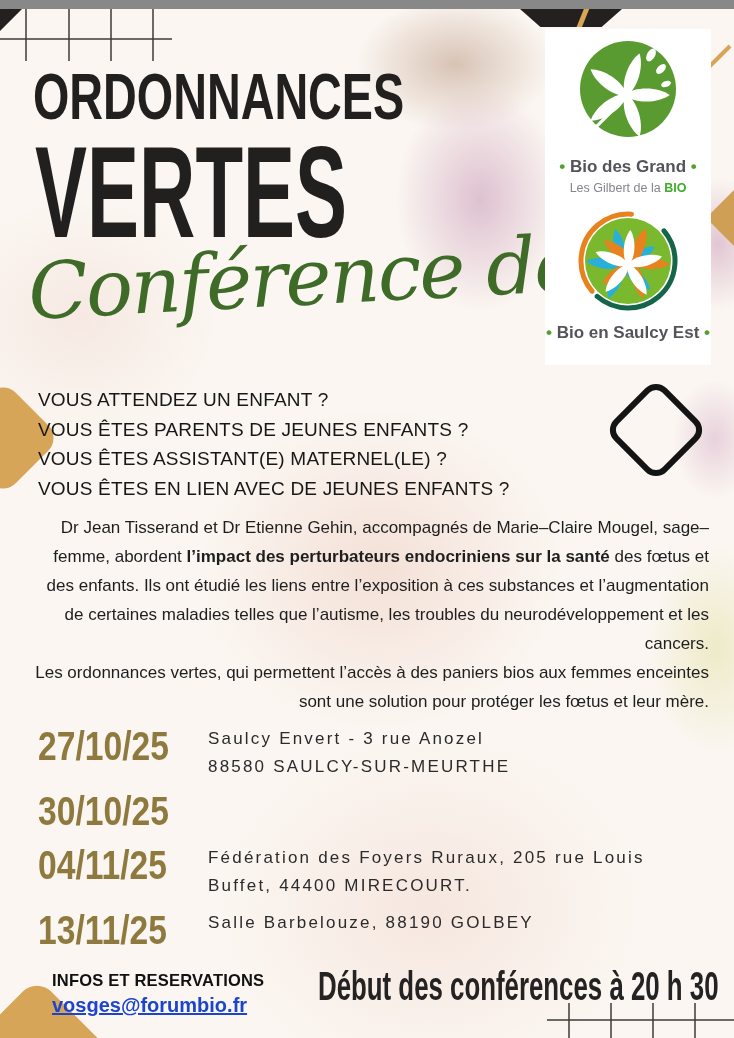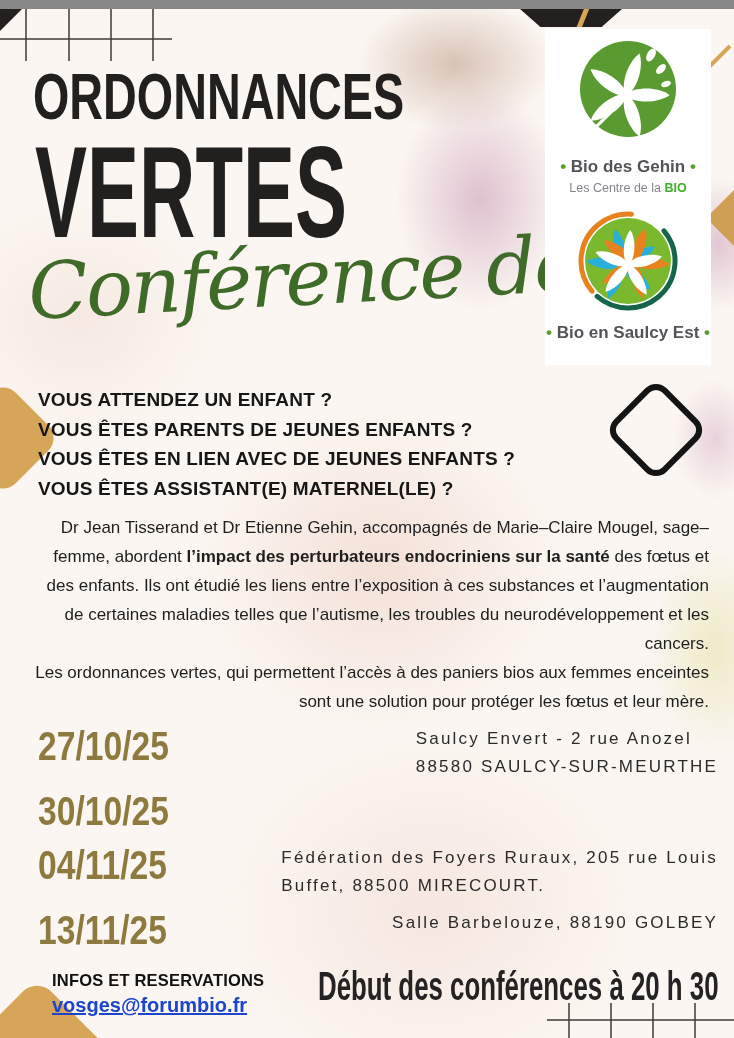--- a/index.html
+++ b/index.html
@@ -52,30 +52,30 @@
   
   .logo-card{position:absolute;left:545px;top:20px;width:166px;height:336px;background:#fff;
     display:flex;flex-direction:column;align-items:center;}
   .logo-card svg.mark{display:block;}
   .logo-name{font-size:17px;font-weight:700;color:#53535a;white-space:nowrap;margin-top:2px;}
   .logo-name .dot{color:#57a02e;font-weight:700;}
   .logo-tagline{font-size:12.5px;color:#84848c;margin-top:4px;white-space:nowrap;}
   .logo-tagline .hl{color:#3fae2a;font-weight:700;}
   .logo-name.small-en{font-size:17px;}
   
-  .questions{position:absolute;left:38px;top:376px;font-size:19px;font-weight:700;color:#171717;
+  .questions{position:absolute;left:38px;top:376px;font-size:19px;font-weight:400;color:#171717;
     line-height:29.5px;letter-spacing:.2px;}
   
   .intro{position:absolute;left:25px;top:504px;width:684px;text-align:right;
     font-size:17px;line-height:29px;color:#1e1e1e;}
   .intro .b{font-weight:700;}
   .intro p{margin:0;}
   
   .schedule{position:absolute;left:38px;top:714px;width:680px;}
-  .srow{display:flex;align-items:flex-start;margin-bottom:7px;justify-content:space-between;}
+  .srow{display:flex;align-items:flex-start;margin-bottom:7px;}
   .sdate{flex:0 0 170px;font-size:41px;font-weight:800;color:#8e7a3e;line-height:1.15;
     transform:scaleX(.82);transform-origin:left top;white-space:nowrap;}
   .sloc{font-size:17px;color:#2b2b2b;line-height:28px;letter-spacing:2.2px;white-space:pre-line;padding-top:2px;}
   
   .infos{position:absolute;left:52px;top:962px;width:240px;}
   .infos-label{font-size:16.5px;font-weight:800;color:#111;letter-spacing:.2px;white-space:nowrap;}
   .infos-email{margin-top:4px;font-size:20px;font-weight:700;color:#1b45cc;text-decoration:underline;
     cursor:pointer;white-space:nowrap;}
   .debut{position:absolute;left:318px;top:957px;font-size:41px;font-weight:700;color:#242222;
     transform:scaleX(.63);transform-origin:left top;white-space:nowrap;line-height:1;}
@@ -128,58 +128,58 @@
 
   <div class="logo-card">
     <svg class="mark" width="118" height="126" viewBox="0 0 118 126">
       <circle cx="59" cy="60" r="48" fill="#5a9b31"></circle>
       <path d="M18,106 C34,92 46,80 58,64" stroke="#fff" stroke-width="3" fill="none"></path>
       <use href="#flower5" fill="#fff" transform="translate(57,66) rotate(18) scale(1.25)"></use>
       <ellipse cx="82" cy="26" rx="4" ry="7" fill="#fff" transform="rotate(30 82 26)"></ellipse>
       <ellipse cx="92" cy="40" rx="3.5" ry="6" fill="#fff" transform="rotate(45 92 40)"></ellipse>
       <ellipse cx="97" cy="55" rx="3" ry="5" fill="#fff" transform="rotate(70 97 55)"></ellipse>
     </svg>
-    <div class="logo-name"><span class="dot">•</span> <span>Bio des Gehin</span> <span class="dot">•</span></div>
-    <div class="logo-tagline"><span>Les Centre de la </span><span class="hl">BIO</span></div>
+    <div class="logo-name"><span class="dot">•</span> <span>Bio des Grand</span> <span class="dot">•</span></div>
+    <div class="logo-tagline"><span>Les Gilbert de la </span><span class="hl">BIO</span></div>
     <svg class="mark" width="112" height="118" viewBox="0 0 112 118" style="margin-top:8px">
       <circle cx="56" cy="58" r="43" fill="#7ab82e"></circle>
       <circle cx="56" cy="58" r="47" fill="none" stroke="#15654a" stroke-width="5" stroke-dasharray="140 160" transform="rotate(-40 56 58)" stroke-linecap="round"></circle>
       <circle cx="56" cy="58" r="47" fill="none" stroke="#e8821e" stroke-width="5" stroke-dasharray="110 190" transform="rotate(140 56 58)" stroke-linecap="round"></circle>
       <use href="#flower5" fill="#29b0d8" transform="translate(51,62) rotate(-12) scale(1.05)"></use>
       <use href="#flower5" fill="#e8821e" transform="translate(61,60) rotate(20) scale(1.05)"></use>
       <use href="#flower5" fill="#fff" transform="translate(56,62) rotate(4)"></use>
     </svg>
     <div class="logo-name small-en"><span class="dot">•</span> <span>Bio en Saulcy Est</span> <span class="dot">•</span></div>
   </div>
 
   <div class="questions">
     <div>VOUS ATTENDEZ UN ENFANT ?</div>
     <div>VOUS ÊTES PARENTS DE JEUNES ENFANTS ?</div>
+    <div>VOUS ÊTES ASSISTANT(E) MATERNEL(LE) ?</div>
     <div>VOUS ÊTES EN LIEN AVEC DE JEUNES ENFANTS ?</div>
-    <div>VOUS ÊTES ASSISTANT(E) MATERNEL(LE) ?</div>
   </div>
 
   <div class="intro">
     <p><span>Dr Jean Tisserand et Dr Etienne Gehin, accompagnés de Marie–Claire Mougel, sage–femme, abordent </span><span class="b">l’impact des perturbateurs endocriniens sur la santé</span><span> des fœtus et des enfants.  Ils ont étudié les liens entre l’exposition à ces substances et l’augmentation de certaines maladies telles que l’autisme, les troubles du neurodéveloppement et les cancers.</span></p>
     <p>Les ordonnances vertes, qui permettent l’accès à des paniers bios aux femmes enceintes sont une solution pour protéger les fœtus et leur mère.</p>
   </div>
 
   <div class="schedule">
     <div class="srow">
       <div class="sdate">27/10/25</div>
-      <div class="sloc">Saulcy Envert - 2 rue Anozel
+      <div class="sloc">Saulcy Envert - 3 rue Anozel
 88580 SAULCY-SUR-MEURTHE</div>
     </div>
     <div class="srow">
       <div class="sdate">30/10/25</div>
     </div>
     <div class="srow">
       <div class="sdate">04/11/25</div>
       <div class="sloc">Fédération des Foyers Ruraux, 205 rue Louis
-Buffet, 88500 MIRECOURT.</div>
+Buffet, 44400 MIRECOURT.</div>
     </div>
     <div class="srow">
       <div class="sdate">13/11/25</div>
       <div class="sloc">Salle Barbelouze, 88190 GOLBEY</div>
     </div>
   </div>
 
   <div class="infos">
     <div class="infos-label">INFOS ET RESERVATIONS</div>
     <div class="infos-email">vosges@forumbio.fr</div>

